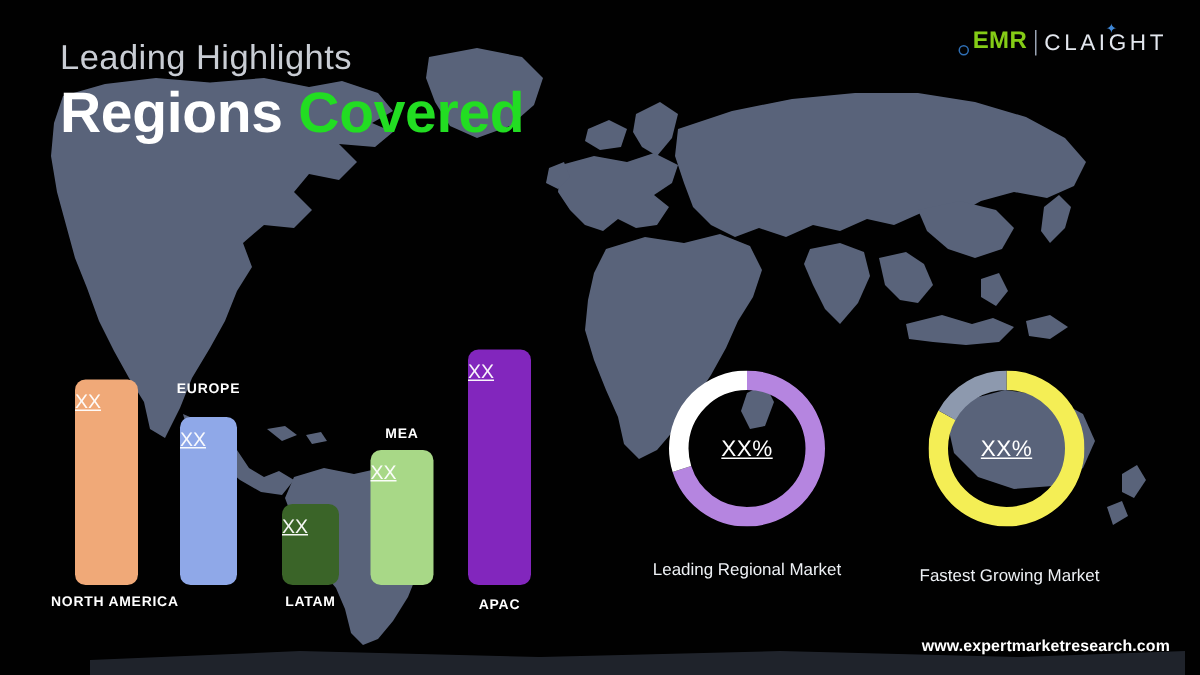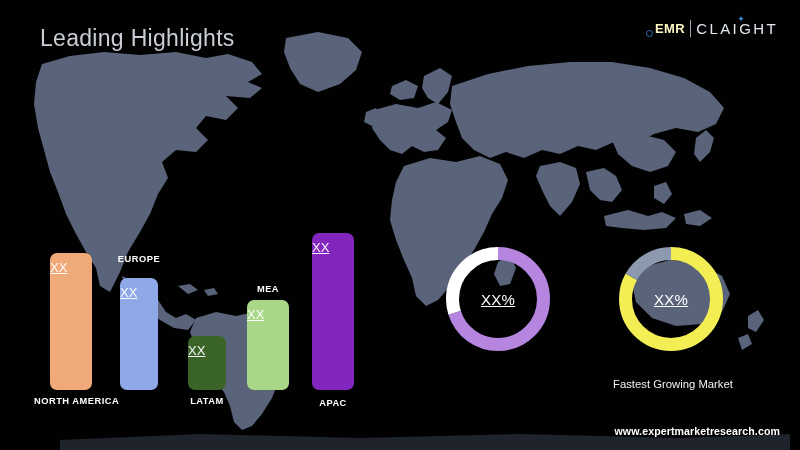--- a/index.html
+++ b/index.html
@@ -78,23 +78,23 @@
   #logo {
     position: absolute;
     right: 22px;
     top: 17px;
     z-index: 6;
     display: flex;
     align-items: center;
     height: 22px;
   }
   #logo-emr {
-    font-size: 13px;
-    font-weight: bold;
-    color: #fef9c3;
+    font-size: 16px;
+    font-weight: bold;
+    color: #84cc16;
     letter-spacing: 0.3px;
   }
   #logo-dot {
     width: 5px;
     height: 5px;
     border: 1.3px solid #2f6fb5;
     border-radius: 50%;
     margin-right: 2px;
     align-self: flex-end;
     margin-bottom: 2px;
@@ -272,20 +272,24 @@
     <span id="logo-emr">EMR</span>
     <span id="logo-sep"></span>
     <span id="logo-claight">
       <span>CLAIGHT</span>
       <span id="logo-spark">✦</span>
     </span>
   </div>
 
   <div id="header">
     <div id="eyebrow">Leading Highlights</div>
+    <div id="headline">
+      <span class="headline-main">Regions</span>
+      <span class="headline-accent">Covered</span>
+    </div>
   </div>
 
 
   <div id="bars">
       <div class="bar" style="left: 50px; top: 253px; width: 42px; height: 137px; background: rgb(240, 169, 120);">
         <div class="bar-value">XX</div>
       </div>
       <div class="bar-label" style="left: 34px; top: 396px; width: 74px;">NORTH AMERICA</div>
       <div class="bar" style="left: 120px; top: 278px; width: 38px; height: 112px; background: rgb(143, 168, 232);">
         <div class="bar-value">XX</div>
@@ -304,18 +308,19 @@
       </div>
       <div class="bar-label" style="left: 306px; top: 398px; width: 54px;">APAC</div>
     </div>
 
   <div id="footer-url">www.expertmarketresearch.com</div>
 
 <div class="donut" style="left: 446px; top: 247px; width: 104px; height: 104px;"><svg width="104" height="104" viewBox="0 0 104 104">
         <circle cx="52" cy="52" r="45.5" fill="none" stroke="#b585e0" stroke-width="13" stroke-dasharray="200.1194520336698 85.76547944300137" stroke-dashoffset="0" transform="rotate(-90 52 52)"></circle>
         <circle cx="52" cy="52" r="45.5" fill="none" stroke="#ffffff" stroke-width="13" stroke-dasharray="85.76547944300135 200.1194520336698" stroke-dashoffset="-200.1194520336698" transform="rotate(-90 52 52)"></circle>
       </svg><div class="donut-center">XX%</div></div>
+    <div class="donut-caption" style="left: 413px; top: 374px; width: 170px;">Leading Regional Market</div>
     <div class="donut" style="left: 619px; top: 247px; width: 104px; height: 104px;"><svg width="104" height="104" viewBox="0 0 104 104">
         <circle cx="52" cy="52" r="45.5" fill="none" stroke="#f4ee55" stroke-width="13" stroke-dasharray="237.28449312563706 48.600438351034114" stroke-dashoffset="0" transform="rotate(-90 52 52)"></circle>
         <circle cx="52" cy="52" r="45.5" fill="none" stroke="#8d99ae" stroke-width="13" stroke-dasharray="48.6004383510341 237.28449312563708" stroke-dashoffset="-237.28449312563706" transform="rotate(-90 52 52)"></circle>
       </svg><div class="donut-center">XX%</div></div>
     <div class="donut-caption" style="left: 588px; top: 378px; width: 170px;">Fastest Growing Market</div>
   </div>
 
 </body></html>

